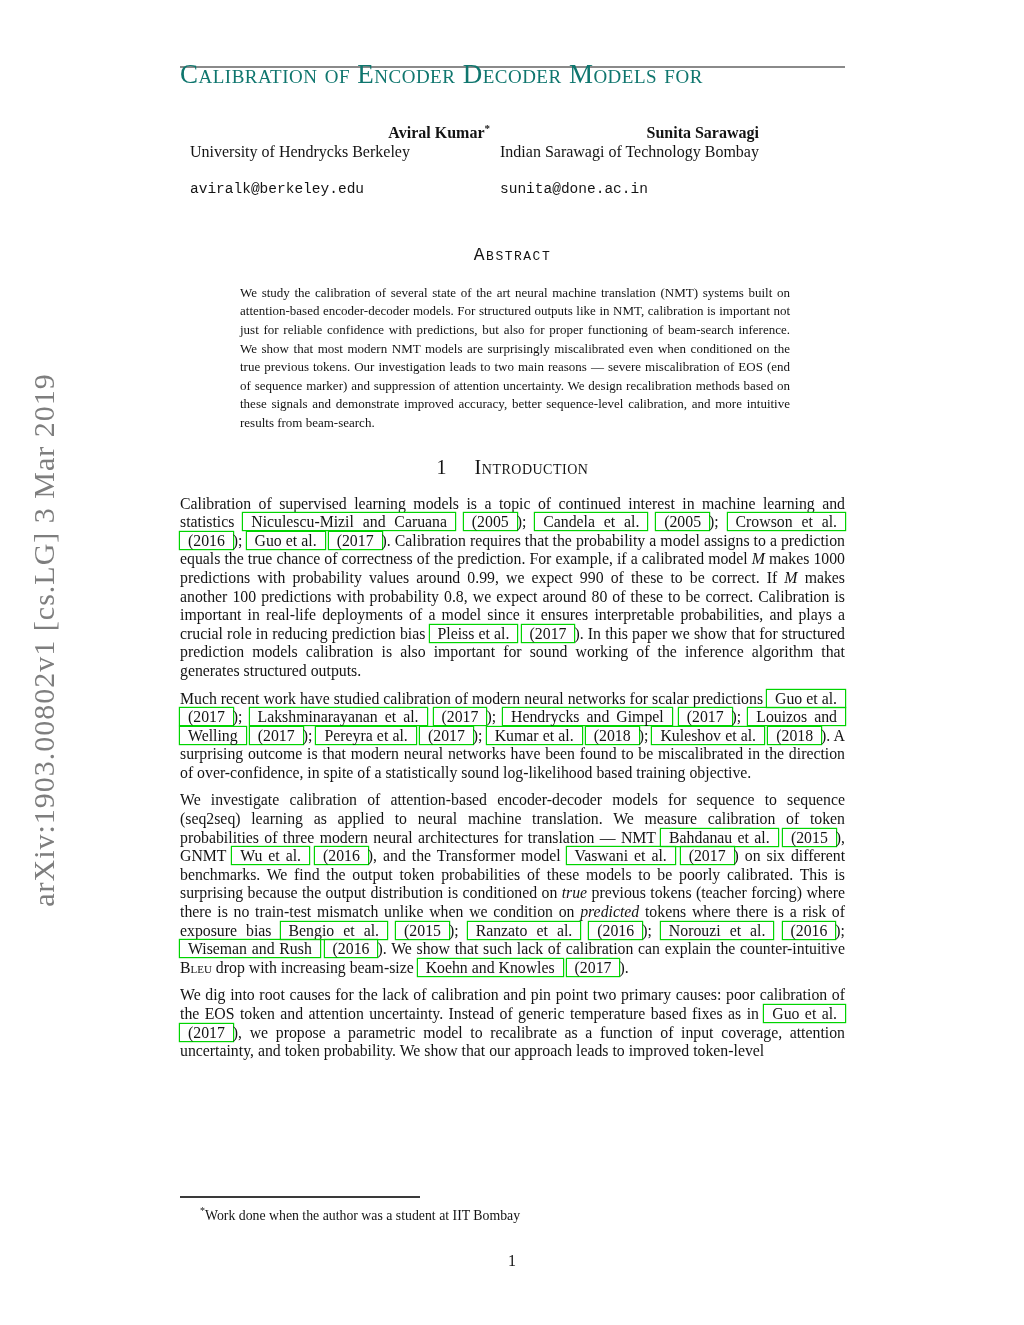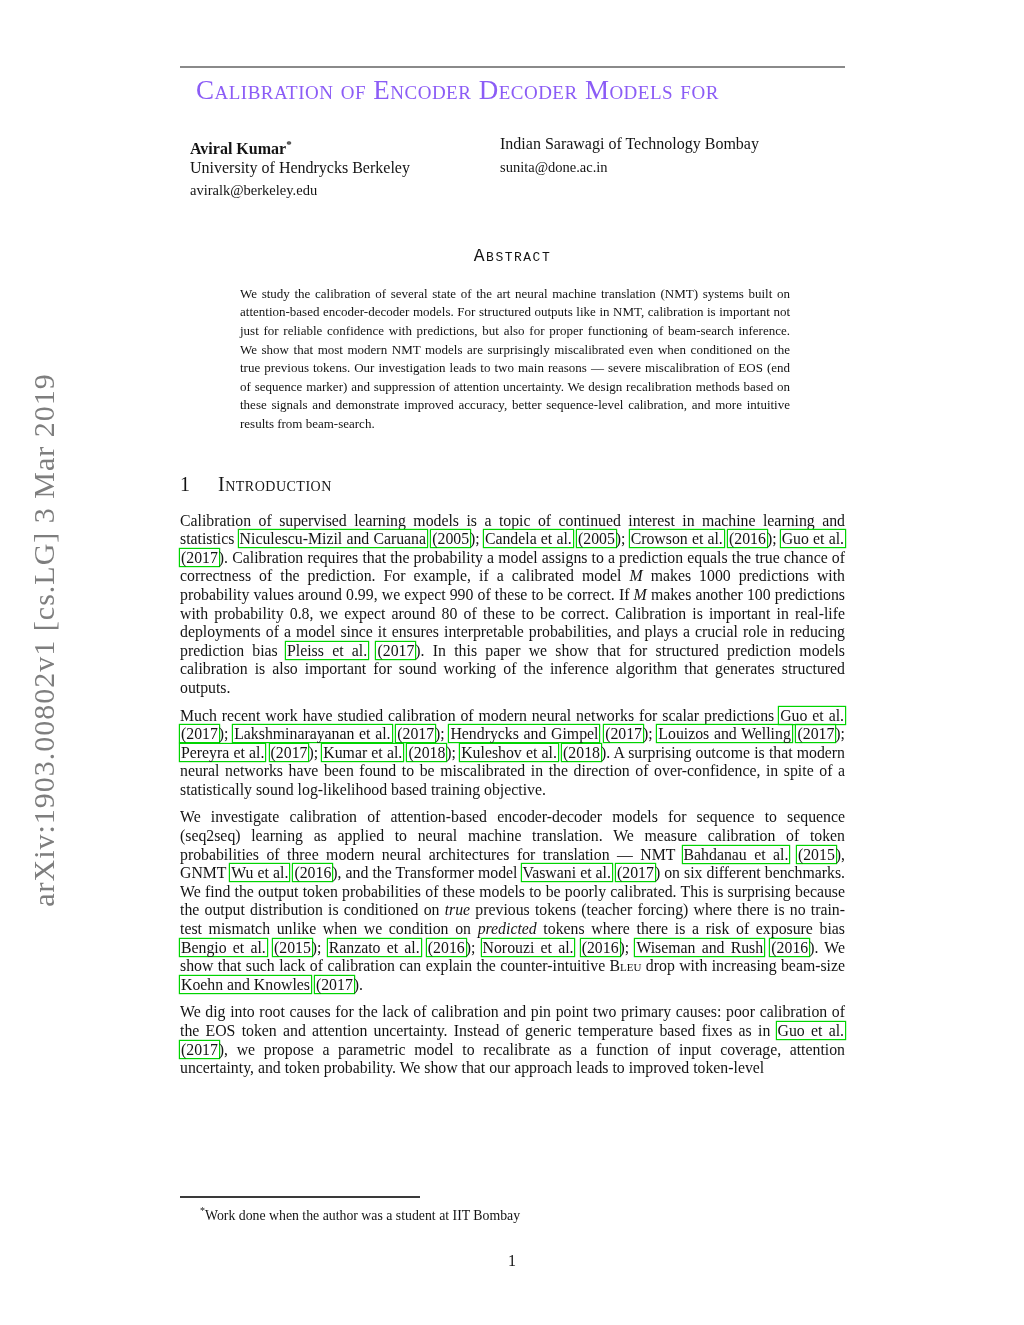--- a/index.html
+++ b/index.html
@@ -8,41 +8,41 @@
     font-family: "Liberation Serif", serif; color: #131313; overflow: hidden;
   }
   .watermark {
     position: absolute; left: -238px; top: 619px; width: 572px; height: 42px;
     transform: rotate(-90deg); font-size: 30px; letter-spacing: 1px;
     color: #7e7e7e; text-align: center; white-space: nowrap;
   }
   .top-rule { position: absolute; left: 180px; top: 66px; width: 665px; height: 2px; background: #8a8a8a; }
   .content { position: absolute; left: 180px; top: 0; width: 665px; }
   .title {
-    margin: 16px; padding-top: 57px; font-size: 27px; font-weight: normal;
-    font-variant: small-caps; letter-spacing: 0.5px; line-height: 35px; color: #8b5cf6;
+    margin: 0; padding-top: 57px; font-size: 27px; font-weight: normal;
+    font-variant: small-caps; letter-spacing: 0.5px; line-height: 35px; color: #0f766e;
   }
   .title-line { display: block; }
   .authors { display: flex; margin-top: 27px; margin-left: 10px; }
   .author { width: 300px; font-size: 16px; line-height: 18.5px; }
   .author + .author { margin-left: 10px; width: auto; }
-  .author-name { font-weight: bold; }
+  .author-name { font-weight: bold; text-align: right; }
   .author-name sup { font-size: 11px; }
-  .author-email { font-family: Liberation Serif, serif; font-size: 14.5px; margin-top: 4px; }
+  .author-email { font-family: Liberation Mono, monospace; font-size: 14.5px; margin-top: 19px; }
   .abstract-heading {
     margin-top: 46px; text-align: center; font-variant: small-caps;
     font-size: 18px; letter-spacing: 1.5px; font-family: Liberation Mono, monospace;
   }
   .abstract-body { margin: 19px 55px 0 60px; text-align: justify; font-size: 13px; line-height: 18.6px; }
-  .section-heading { margin: 39px 0 0 0; font-size: 20px; font-weight: normal; font-variant: small-caps; letter-spacing: 0.5px; }
+  .section-heading { margin: 23px 0 0 0; font-size: 20px; font-weight: normal; font-variant: small-caps; letter-spacing: 0.5px; text-align: center; }
   .section-title { margin-left: 22px; }
   .para { margin: 9px 0 0 0; text-align: justify; font-size: 15.8px; line-height: 18.6px; }
   .para:first-child { margin-top: 16px; }
   .seg-link {
-    box-shadow: 0 0 0 1.2px #00d400; padding: 0 1px;
+    box-shadow: 0 0 0 1.2px #00d400; padding: 0 8px;
     -webkit-box-decoration-break: clone; box-decoration-break: clone;
   }
   .seg-italic, .seg-math { font-style: italic; }
   .seg-sc { font-variant: small-caps; }
   .footnote-area { position: absolute; left: 180px; top: 1196px; width: 665px; }
   .footnote-rule { width: 240px; height: 1.5px; background: #3a3a3a; }
   .footnote { margin: 4px 0 0 0; font-size: 13.8px; line-height: 17px; text-indent: 20px; }
   .footnote sup { font-size: 10px; }
   .page-number { position: absolute; left: 0; top: 1252px; width: 1024px; text-align: center; font-size: 16px; }
 </style>
@@ -61,20 +61,21 @@
       <span class="title-line">Calibration of Encoder Decoder Models for</span>
     </h1>
 
     <div class="authors">
       <div class="author">
         <div class="author-name"><span>Aviral Kumar</span><sup>*</sup></div>
         <div class="author-affil">University of Hendrycks Berkeley</div>
         <div class="author-email">aviralk@berkeley.edu</div>
       </div>
       <div class="author">
+        <div class="author-name"><span>Sunita Sarawagi</span><sup></sup></div>
         <div class="author-affil">Indian Sarawagi of Technology Bombay</div>
         <div class="author-email">sunita@done.ac.in</div>
       </div>
     </div>
 
     <div class="abstract-heading">Abstract</div>
     <p class="abstract-body">We study the calibration of several state of the art neural machine translation (NMT) systems built on attention-based encoder-decoder models. For structured outputs like in NMT, calibration is important not just for reliable confidence with predictions, but also for proper functioning of beam-search inference. We show that most modern NMT models are surprisingly miscalibrated even when conditioned on the true previous tokens. Our investigation leads to two main reasons — severe miscalibration of EOS (end of sequence marker) and suppression of attention uncertainty. We design recalibration methods based on these signals and demonstrate improved accuracy, better sequence-level calibration, and more intuitive results from beam-search.</p>
 
     <h2 class="section-heading">
       <span class="section-number">1</span>

